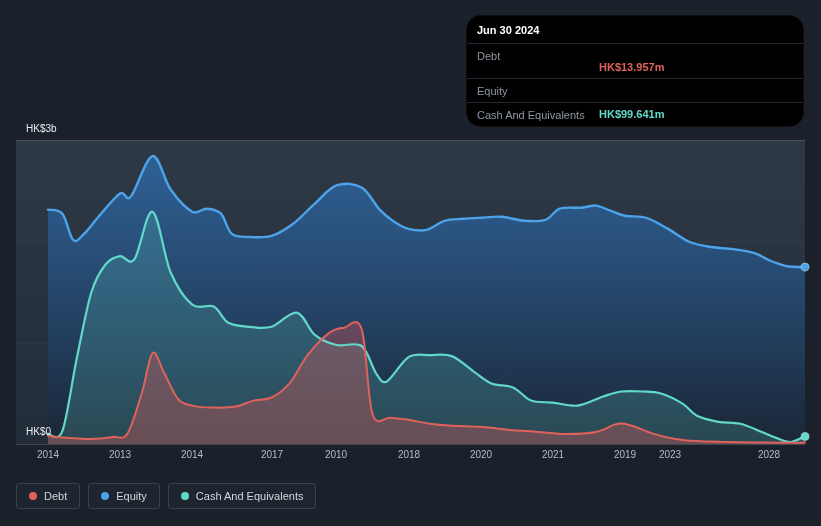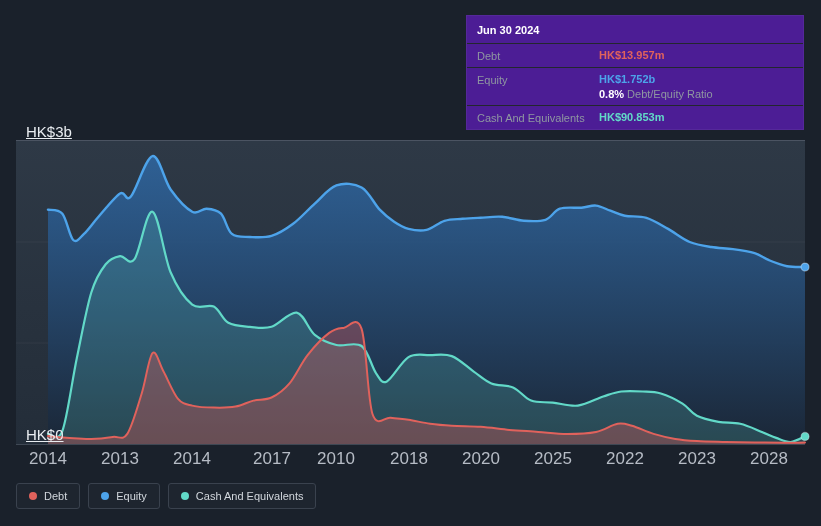--- a/index.html
+++ b/index.html
@@ -5,72 +5,68 @@
   html,body{margin:0;padding:0;}
   body{
     width:821px;height:526px;position:relative;overflow:hidden;
     background:#1a212b;
     font-family:"Liberation Sans", sans-serif;
     -webkit-font-smoothing:antialiased;
   }
   
   .tooltip{
     position:absolute;left:466px;top:15px;width:338px;
-    background:#4c1d95;border:1px solid rgba(255,255,255,0.05);
-    border-radius:0;font-size:11px;z-index:6;box-sizing:border-box;
+    background:#000000;border:1px solid rgba(255,255,255,0.05);
+    border-radius:15px;font-size:11px;z-index:6;box-sizing:border-box;
   }
   .tt-header{padding:8px 10px 7px;color:#ffffff;font-weight:bold;border-bottom:1px solid #23272e;}
   .tt-row{display:flex;align-items:flex-start;padding:5px 10px;border-bottom:1px solid #23272e;}
   .tt-row:last-child{border-bottom:none;}
   .tt-label{color:#8f97a1;flex:0 0 122px;padding-top:1px;}
   .tt-value{font-weight:bold;}
   .tt-value-group{display:flex;flex-direction:column;}
   .tt-sub{margin-top:3px;color:#8f97a1;font-weight:normal;}
   .tt-sub b{color:#ffffff;}
   .tt-sub span{margin-left:3px;}
   
   .plot{
     position:absolute;left:16px;top:140px;width:789px;height:303px;box-sizing:content-box;
     background:linear-gradient(180deg,#2e3946 0%,#28323e 55%,#232d39 100%);
     border-top:1px solid #4b5462;border-bottom:1px solid #3f4854;
   }
   .plot svg{position:absolute;left:0;top:0;overflow:visible;display:block;}
-  .y-label{position:absolute;color:#e9edf1;font-size:15px;font-weight:500;z-index:3;text-decoration:underline;}
+  .y-label{position:absolute;color:#e9edf1;font-size:10px;font-weight:500;z-index:3;}
   .y-max{left:26px;top:123px;}
   .y-min{left:26px;top:426px;}
-  .x-axis{position:absolute;left:16px;top:449px;width:789px;height:14px;font-size:17px;color:#b6bcc5;}
+  .x-axis{position:absolute;left:16px;top:449px;width:789px;height:14px;font-size:10px;color:#b6bcc5;}
   .x-axis span{position:absolute;transform:translateX(-50%);white-space:nowrap;}
   
   .legend{position:absolute;left:16px;top:483px;display:flex;gap:8px;}
   .pill{
     display:flex;align-items:center;gap:7px;
     padding:6px 12px;border:1px solid #3a424e;border-radius:3px;
     color:#d2d7dd;font-size:11px;background:rgba(255,255,255,0.02);cursor:pointer;
   }
   .dot{width:8px;height:8px;border-radius:50%;background:#888;flex:0 0 8px;}
 </style>
 </head>
 <body>
 
 <div class="tooltip">
   <div class="tt-header">Jun 30 2024</div>
   <div class="tt-row">
     <span class="tt-label">Debt</span>
-    <span class="tt-value" style="color: rgb(224, 98, 92);">HK$13.957m</span>
+    <span class="tt-value" style="color: rgb(224, 98, 92); margin-top: 12px;">HK$13.957m</span>
   </div>
   <div class="tt-row">
     <span class="tt-label">Equity</span>
-    <span class="tt-value-group">
-      <span class="tt-value" style="color: rgb(77, 163, 234);">HK$1.752b</span>
-      <span class="tt-sub"><b>0.8%</b><span>Debt/Equity Ratio</span></span>
-    </span>
   </div>
   <div class="tt-row">
     <span class="tt-label">Cash And Equivalents</span>
-    <span class="tt-value" style="color: rgb(98, 217, 200);">HK$90.853m</span>
+    <span class="tt-value" style="color: rgb(98, 217, 200);">HK$99.641m</span>
   </div>
 </div>
 
 <div class="y-label y-max">HK$3b</div>
 
 <div class="plot">
   <svg id="chart-svg" width="789" height="303" viewBox="0 0 789 303">
       <defs>
         <linearGradient id="eqGrad" x1="0" y1="0" x2="0" y2="1">
           <stop offset="0%" stop-color="rgba(47,106,168,0.8)"></stop>
@@ -93,23 +89,23 @@
 <div class="y-label y-min">HK$0</div>
 
 <div class="x-axis">
   <span style="left:32px">2014</span>
   <span style="left:104px">2013</span>
   <span style="left:176px">2014</span>
   <span style="left:256px">2017</span>
   <span style="left:320px">2010</span>
   <span style="left:393px">2018</span>
   <span style="left:465px">2020</span>
-  <span style="left:537px">2025</span>
-  <span style="left:609px">2022</span>
-  <span style="left:681px">2023</span>
+  <span style="left:537px">2021</span>
+  <span style="left:609px">2019</span>
+  <span style="left:654px">2023</span>
   <span style="left:753px">2028</span>
 </div>
 
 <div class="legend">
   <div class="pill">
     <span class="dot" style="background: rgb(224, 98, 92);"></span>
     <span>Debt</span>
   </div>
   <div class="pill">
     <span class="dot" style="background: rgb(77, 163, 234);"></span>

